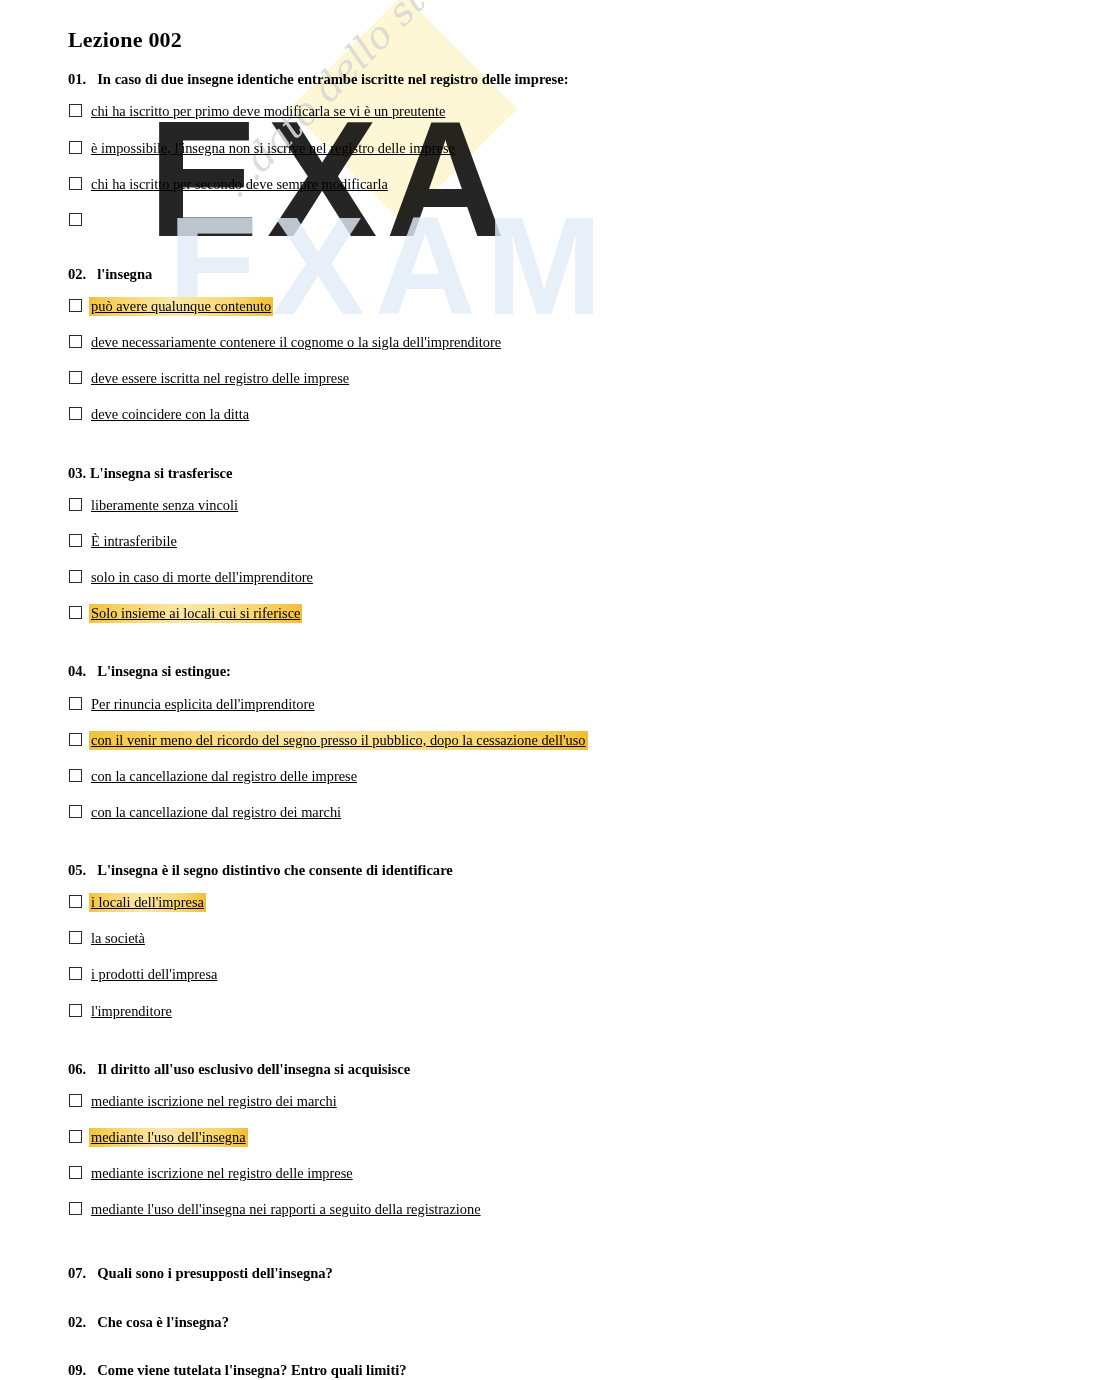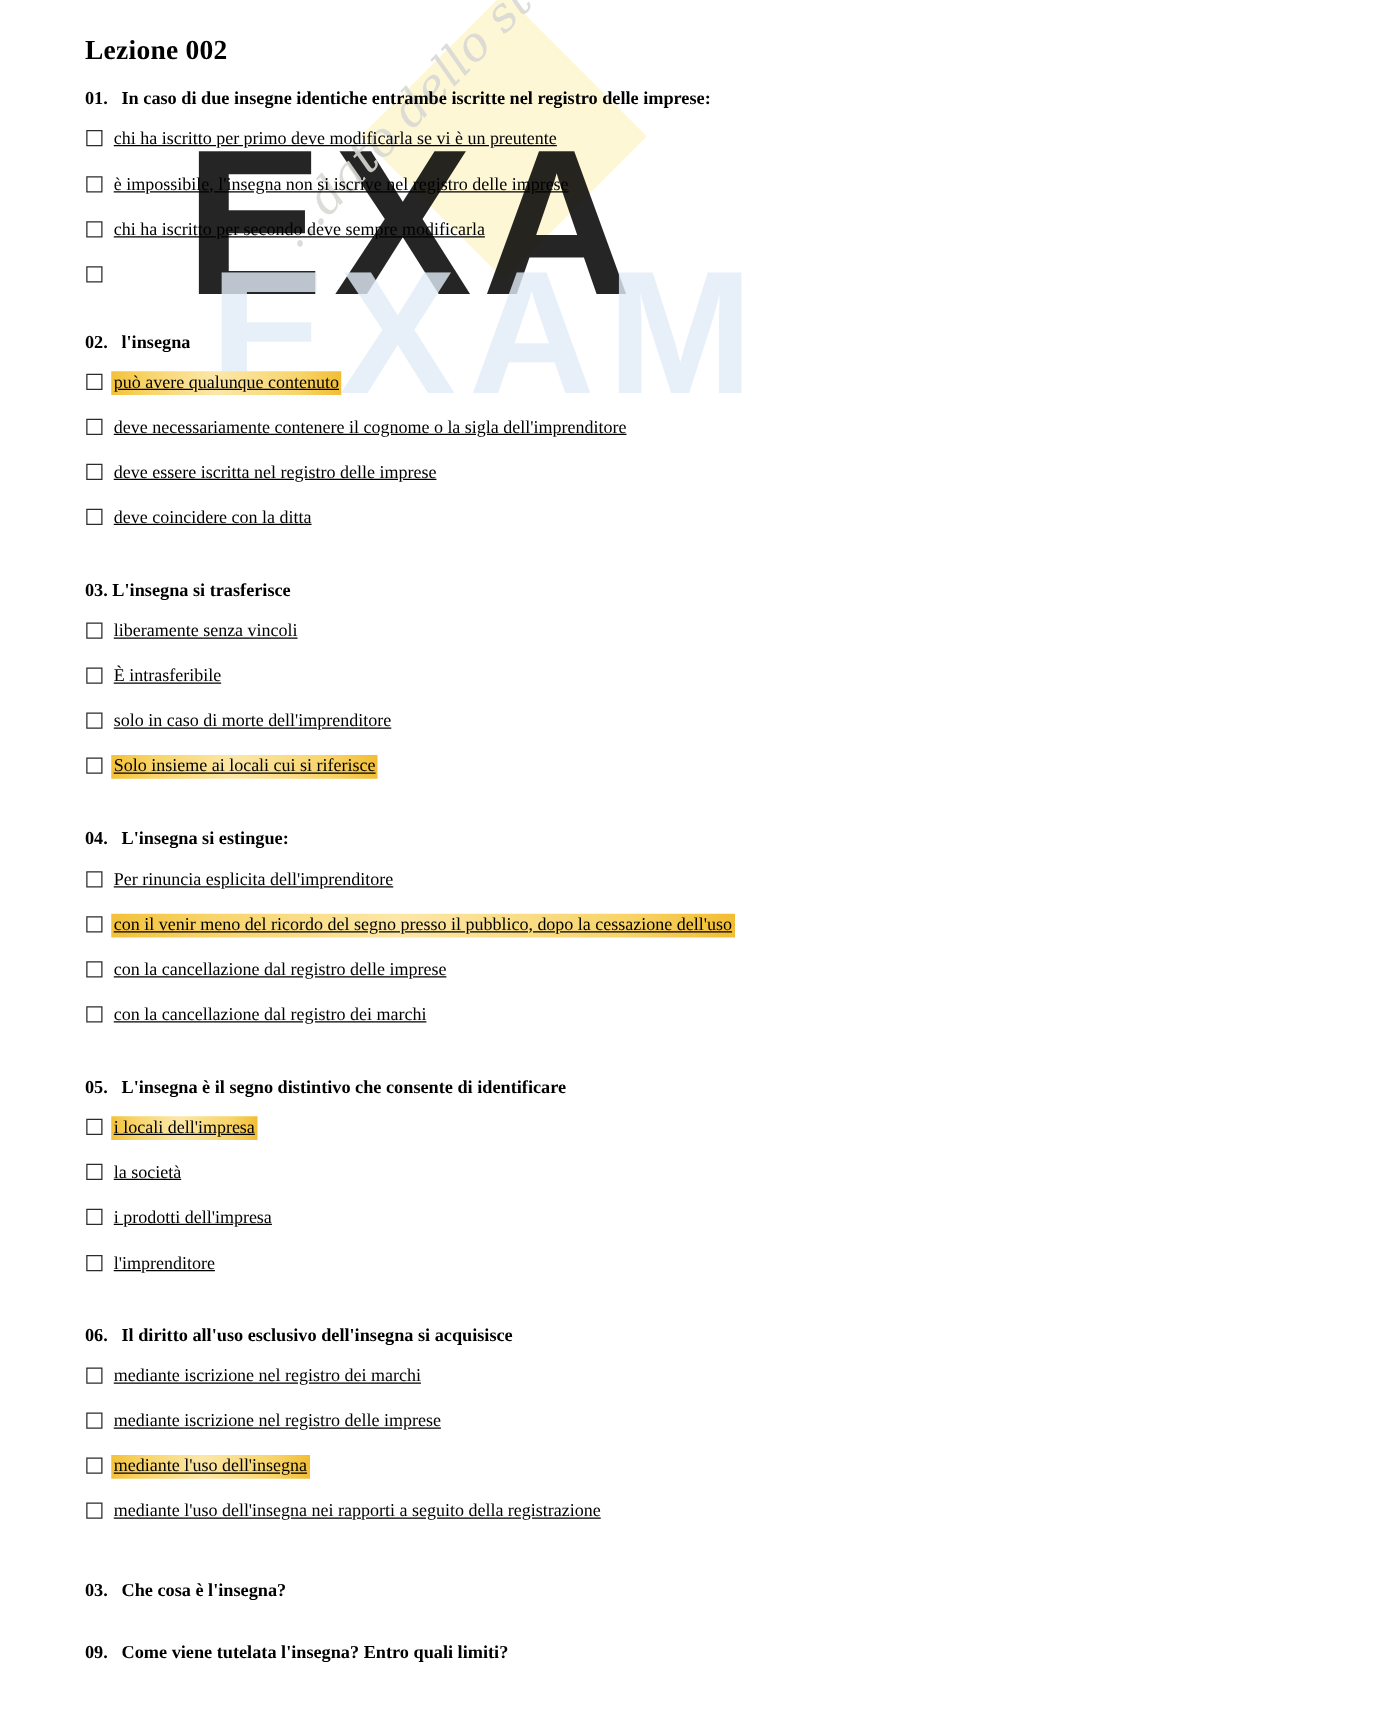--- a/index.html
+++ b/index.html
@@ -273,34 +273,35 @@
         </div>
         <div class="question-block">
           <div class="q-head">06.   Il diritto all'uso esclusivo dell'insegna si acquisisce</div>
           <div class="options">
             <div class="option-row">
               <span class="checkbox"></span>
               <span class="option-text">mediante iscrizione nel registro dei marchi</span>
             </div>
             <div class="option-row">
               <span class="checkbox"></span>
+              <span class="option-text hl">mediante l'uso dell'insegna</span>
+            </div>
+            <div class="option-row">
+              <span class="checkbox"></span>
               <span class="option-text">mediante iscrizione nel registro delle imprese</span>
             </div>
             <div class="option-row">
               <span class="checkbox"></span>
-              <span class="option-text hl">mediante l'uso dell'insegna</span>
-            </div>
-            <div class="option-row">
-              <span class="checkbox"></span>
               <span class="option-text">mediante l'uso dell'insegna nei rapporti a seguito della registrazione</span>
             </div>
           </div>
           <div class="q-gap"></div>
         </div>
       </div>
 
     <div id="open-questions-container" class="open-list">
-        <div class="open-question">03.   Che cosa è l'insegna?</div>
+        <div class="open-question">07.   Quali sono i presupposti dell'insegna?</div>
+        <div class="open-question">02.   Che cosa è l'insegna?</div>
         <div class="open-question">09.   Come viene tutelata l'insegna? Entro quali limiti?</div>
       </div>
 
   </div>
 </div>
 
 </body></html>

